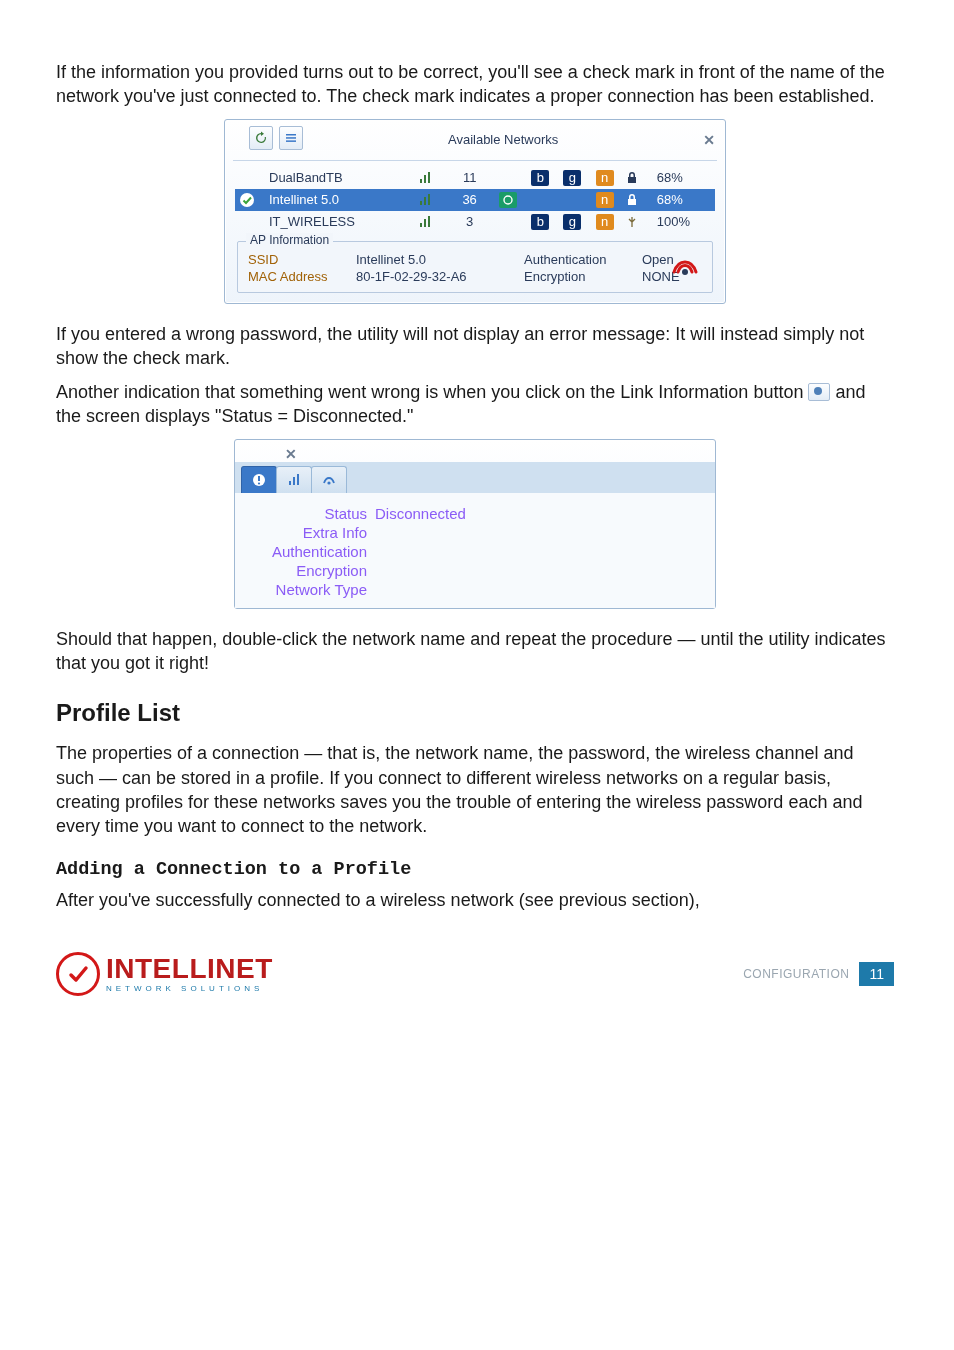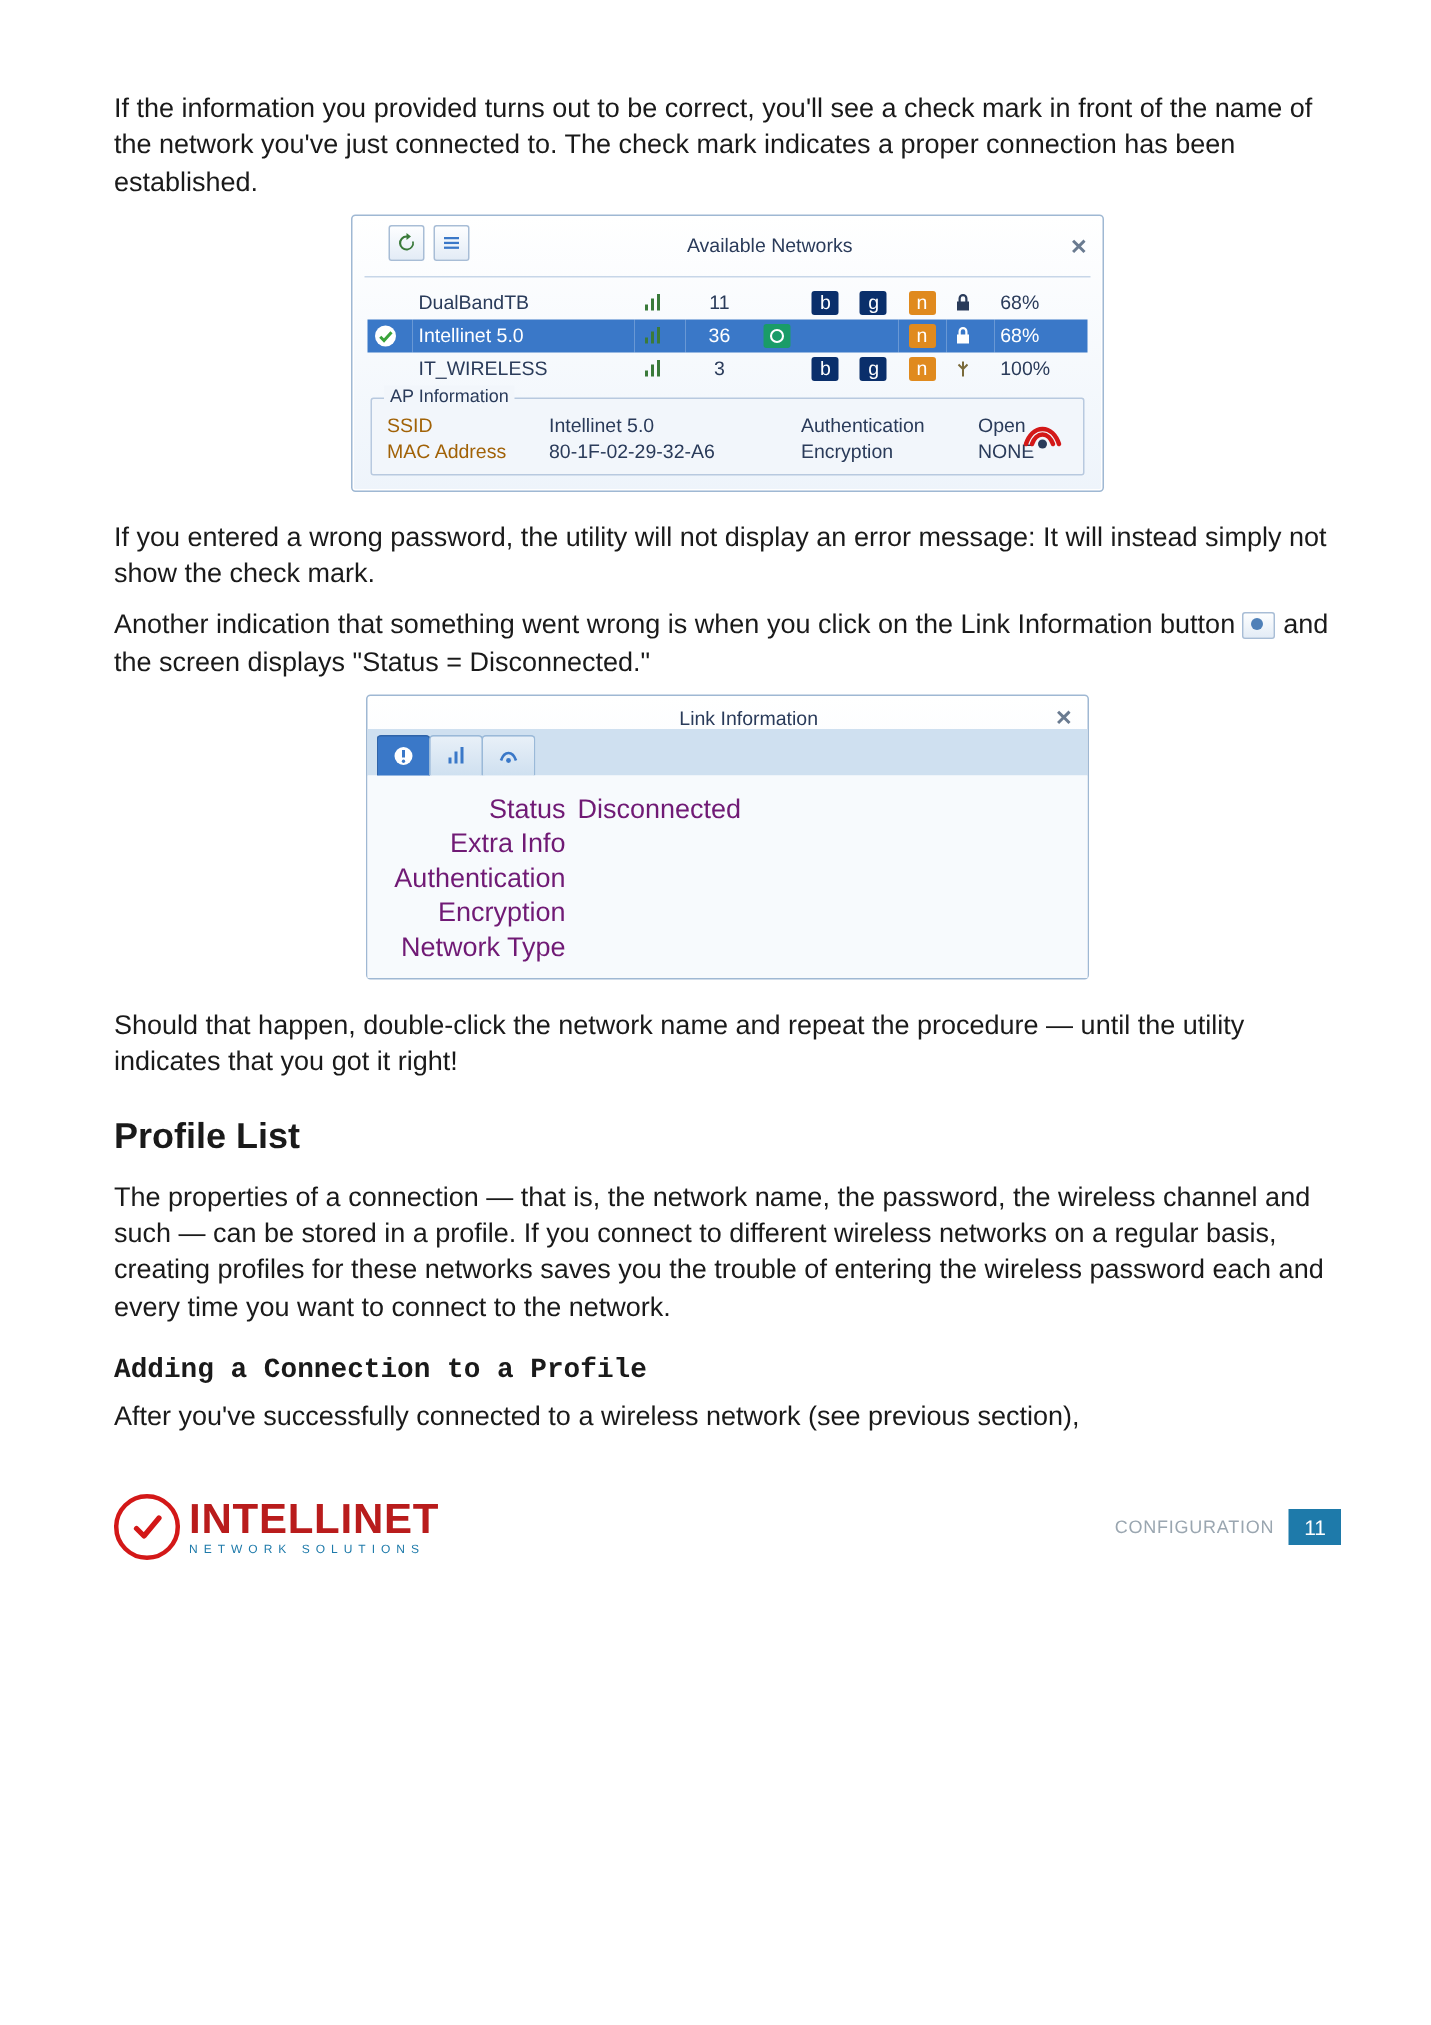--- a/index.html
+++ b/index.html
@@ -4,21 +4,21 @@
 <style>
   body {
     margin: 0;
     padding: 0;
     background: #fff;
     font-family: Arial, Helvetica, sans-serif;
     color: #1a1a1a;
     width: 954px;
   }
   .page {
-    padding: 60px 60px 40px 76px;
+    padding: 60px 60px 40px 56px;
   }
   p.body {
     font-size: 18px;
     line-height: 1.35;
     margin: 0 0 10px 0;
   }
   h2.section {
     font-size: 24px;
     font-weight: bold;
     color: #1a1a1a;
@@ -155,21 +155,21 @@
     border-radius:3px 3px 0 0;
     display:flex; align-items:center; justify-content:center;
     margin-right:-1px;
     background: linear-gradient(#e8f0f8,#cfe0f0);
   }
   .win2 .tab.active { background:#3a78c8; border-color:#2f63a8; }
   .win2 .body2 {
     padding: 10px 14px 8px 14px;
     background:#f7fafd;
   }
-  .kv { display:flex; font-size:18px; color:#701a75; margin:2px 0;justify-content:center;}
+  .kv { display:flex; font-size:15px; color:#8b5cf6; margin:2px 0;justify-content:center;}
   .kv .k { width:118px; text-align:right; padding-right:8px; }
   .kv .v { flex:1; }
   
   .footer {
     display:flex;
     align-items:center;
     justify-content:space-between;
     margin-top: 40px;
   }
   .logo-wrap { display:flex; align-items:center; gap:6px; }
@@ -318,21 +318,20 @@
 
   <p class="body">If you entered a wrong password, the utility will not display an error message: It will instead simply not show the check mark.</p>
 
   <p class="body">
     <span>Another indication that something went wrong is when you click on the Link Information button </span><span class="inline-icon"></span><span> and the screen displays "Status = Disconnected."</span>
   </p>
 
   <div class="window win2" style="width:480px;">
     <div class="win-header" style="padding-bottom:0;">
       <div style="width:40px"></div>
-      <div class="win-title">Link Information</div>
       <div class="close-x">✕</div>
     </div>
     <div class="tabbar">
       <div class="tab active">
         <svg width="16" height="16" viewBox="0 0 16 16">
             <circle cx="8" cy="8" r="6" fill="#fff"></circle>
             <path d="M8 4v5" stroke="#3a78c8" stroke-width="2"></path>
             <circle cx="8" cy="11.5" r="1.1" fill="#3a78c8"></circle>
           </svg>
       </div>

